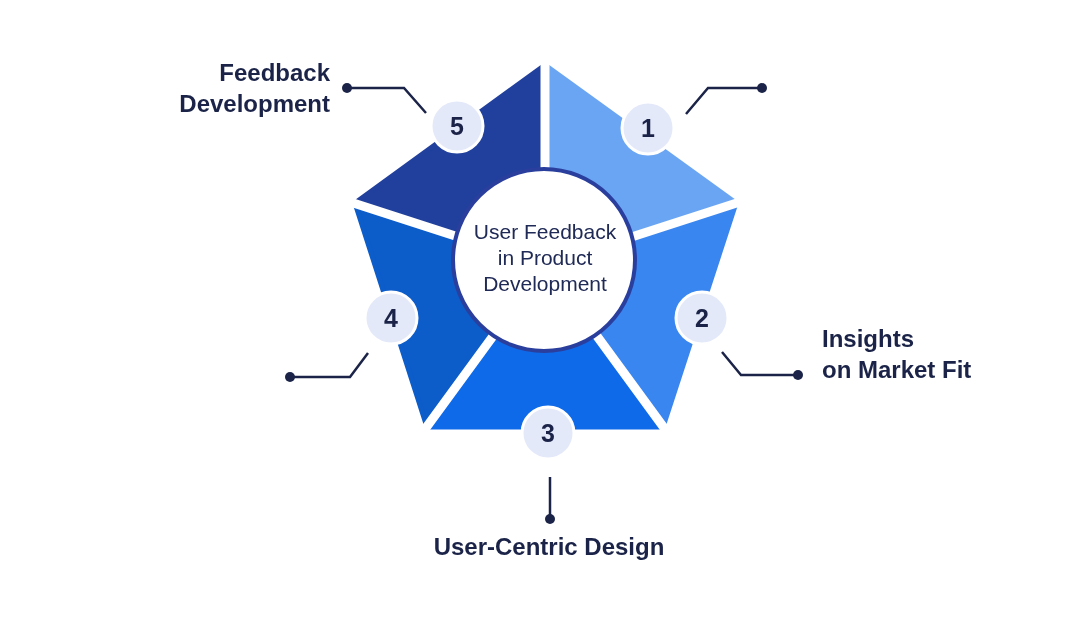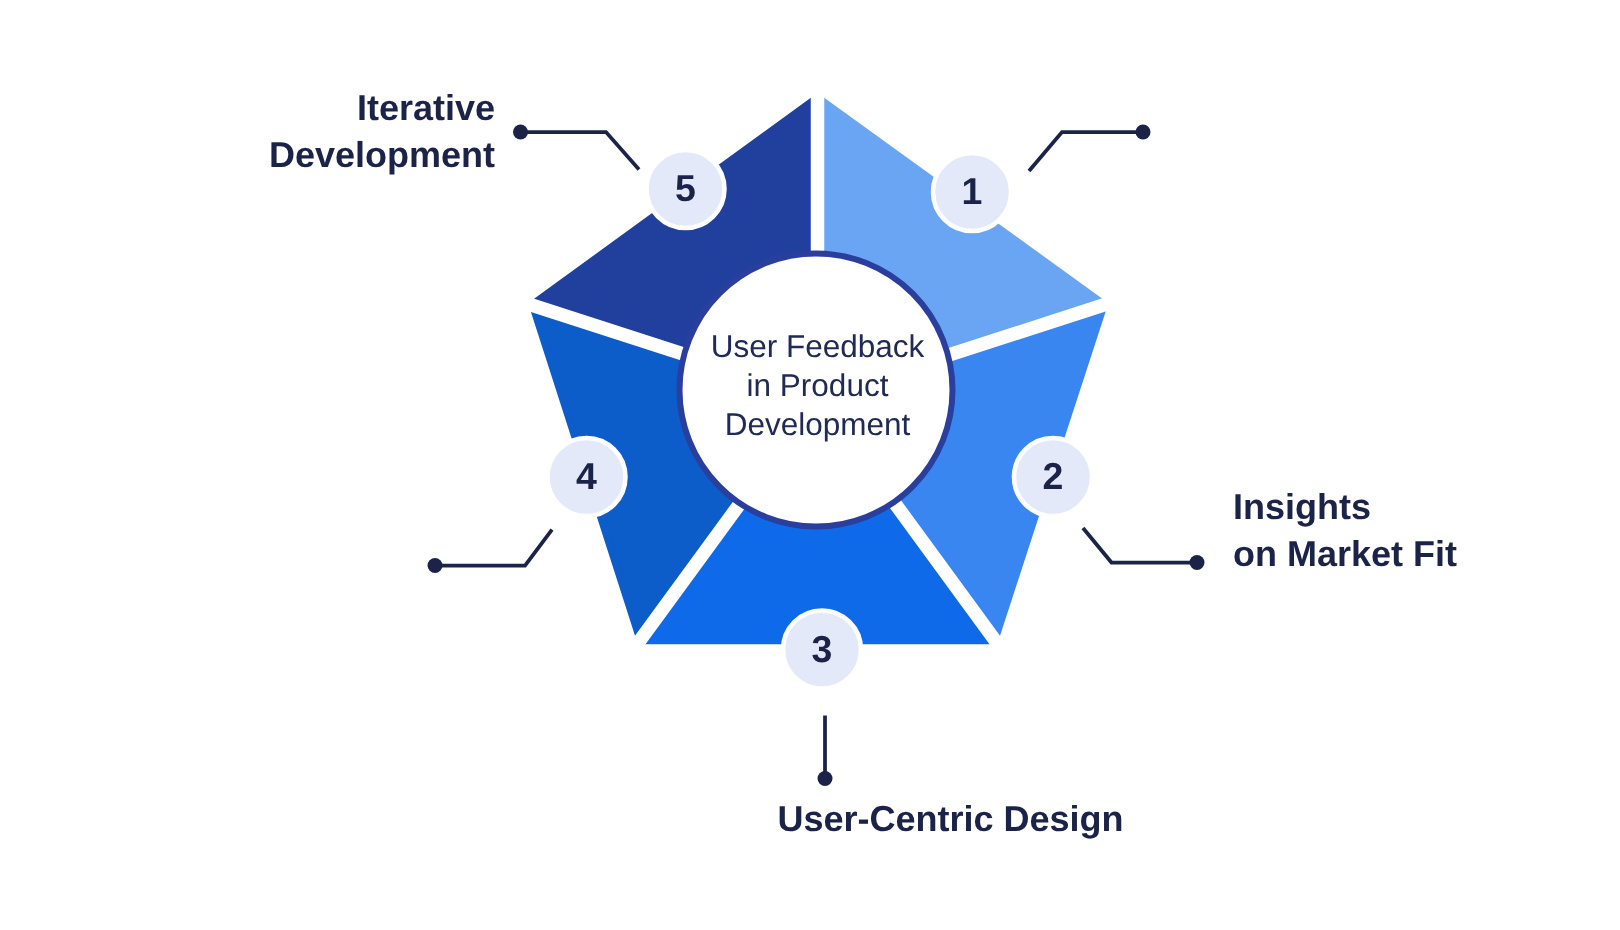--- a/index.html
+++ b/index.html
@@ -96,17 +96,17 @@
       <circle cx="347" cy="88" r="5" fill="#1b2448"></circle>
     </g>
   </svg>
 
   <div class="center-text">User Feedback
 in Product
 Development</div>
 
   <div class="label align-left" style="left:822px; top:323px;">Insights
 on Market Fit</div>
-  <div class="label align-center" style="left:349px; top:531px; width:400px;text-align:right;">User-Centric Design</div>
-  <div class="label align-right" style="right:750px; top:57px;">Iterative
+  <div class="label align-center" style="left:349px; top:531px; width:400px;">User-Centric Design</div>
+  <div class="label align-right" style="right:750px; top:57px;">Feedback
 Development</div>
 
 </div>
 
 </body></html>

